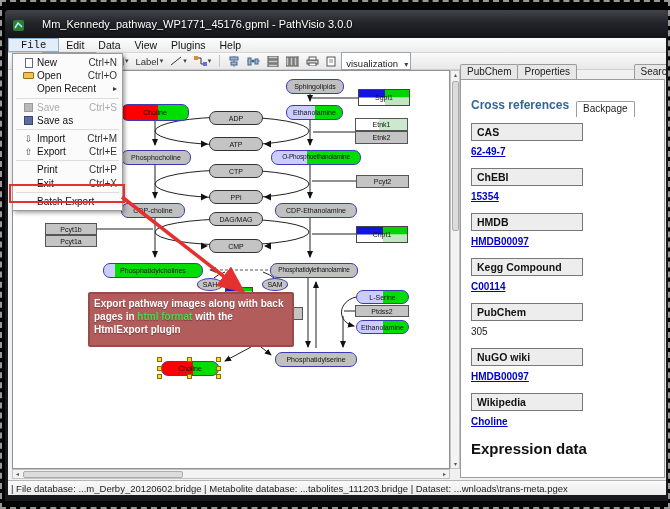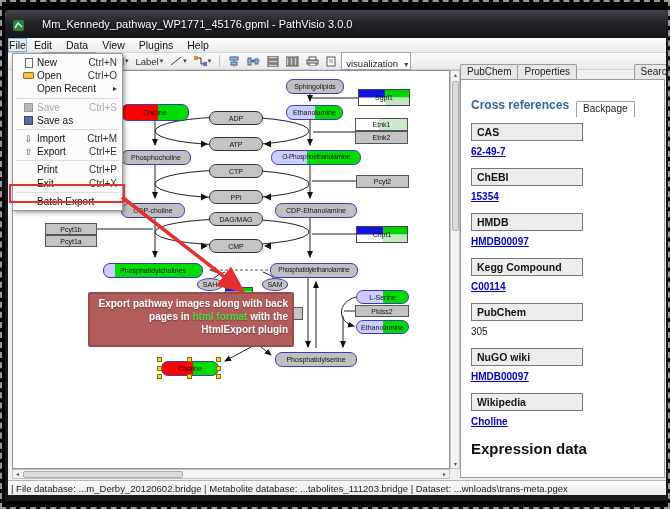--- a/index.html
+++ b/index.html
@@ -20,21 +20,21 @@
   .appicon { width:13px; height:13px; display:inline-block; }
 
   .chrome { position:absolute; left:3px; top:28px; width:658px; height:457px;
             background:#f0f0f0; overflow:hidden; }
 
   
   .menubar { position:absolute; left:0; top:0; right:0; height:15px;
              background:linear-gradient(#fdfdfd,#ececec); border-bottom:1px solid #d5d5d5;
              display:flex; align-items:center; font-size:10.5px; color:#111; }
   .menubar span { padding:1px 7px; }
-  .menubar span.active { border:1px solid #8ab0d8; background:#e3edf8; padding:0 0; }
+  .menubar span.active { border:1px solid #8ab0d8; background:#e3edf8; padding:0 12px;font-family:Liberation Mono, monospace; }
 
   
   .toolbar { position:absolute; left:0; top:15px; right:0; height:17px;
              background:linear-gradient(#fafafa,#e8e8e8); border-bottom:1px solid #cfcfcf;
              display:flex; align-items:center; font-size:9.5px; color:#222; gap:3px; padding-left:4px; }
   .tb-sep { width:1px; height:12px; background:#c4c4c4; margin:0 3px; }
   .combo { background:#fff; border:1px solid #9aa4ad; height:18px; display:flex;
            align-items:flex-end; font-size:9.5px; padding:0 2px 0 4px; }
   .combo .arrow { margin-left:auto; padding-left:5px; color:#444; font-size:8px;
                   font-family:"DejaVu Sans",sans-serif; }
@@ -64,21 +64,21 @@
                      linear-gradient(90deg,#ffffff 52%,#bfe6bf 52%) bottom left/100% 50% no-repeat; }
   .tiny { font-size:6.5px; letter-spacing:-.2px; }
 
   .handle { position:absolute; width:5px; height:5px; background:#ffd633;
             border:1px solid #8a6d00; z-index:8; }
 
   
   .callout { position:absolute; left:75px; top:221px; width:206px; height:55px; z-index:20;
              background:#b25c5c; border:2px solid #994b4b; border-radius:2px;
              color:#fff; font-weight:bold; font-size:10px; line-height:1.32;
-             text-align:right; padding:3px 4px; text-shadow:0 1px 1px rgba(0,0,0,.35);
+             text-align:left; padding:3px 4px; text-shadow:0 1px 1px rgba(0,0,0,.35);
              white-space:normal; display:block; }
   .callout .hl { color:#46df46; }
 
   
   .filemenu { position:absolute; left:4px; top:15px; width:111px; z-index:50;
               background:#fbfbfb; border:1px solid #9a9a9a; box-shadow:2px 2px 4px rgba(0,0,0,.35);
               font-size:10px; color:#111; padding:2px 0; }
   .mi { height:13.2px; display:flex; align-items:center; padding:0 5px 0 9px; }
   .mi .lab { margin-left:2px; }
   .mi .sc { margin-left:auto; color:#333; }

